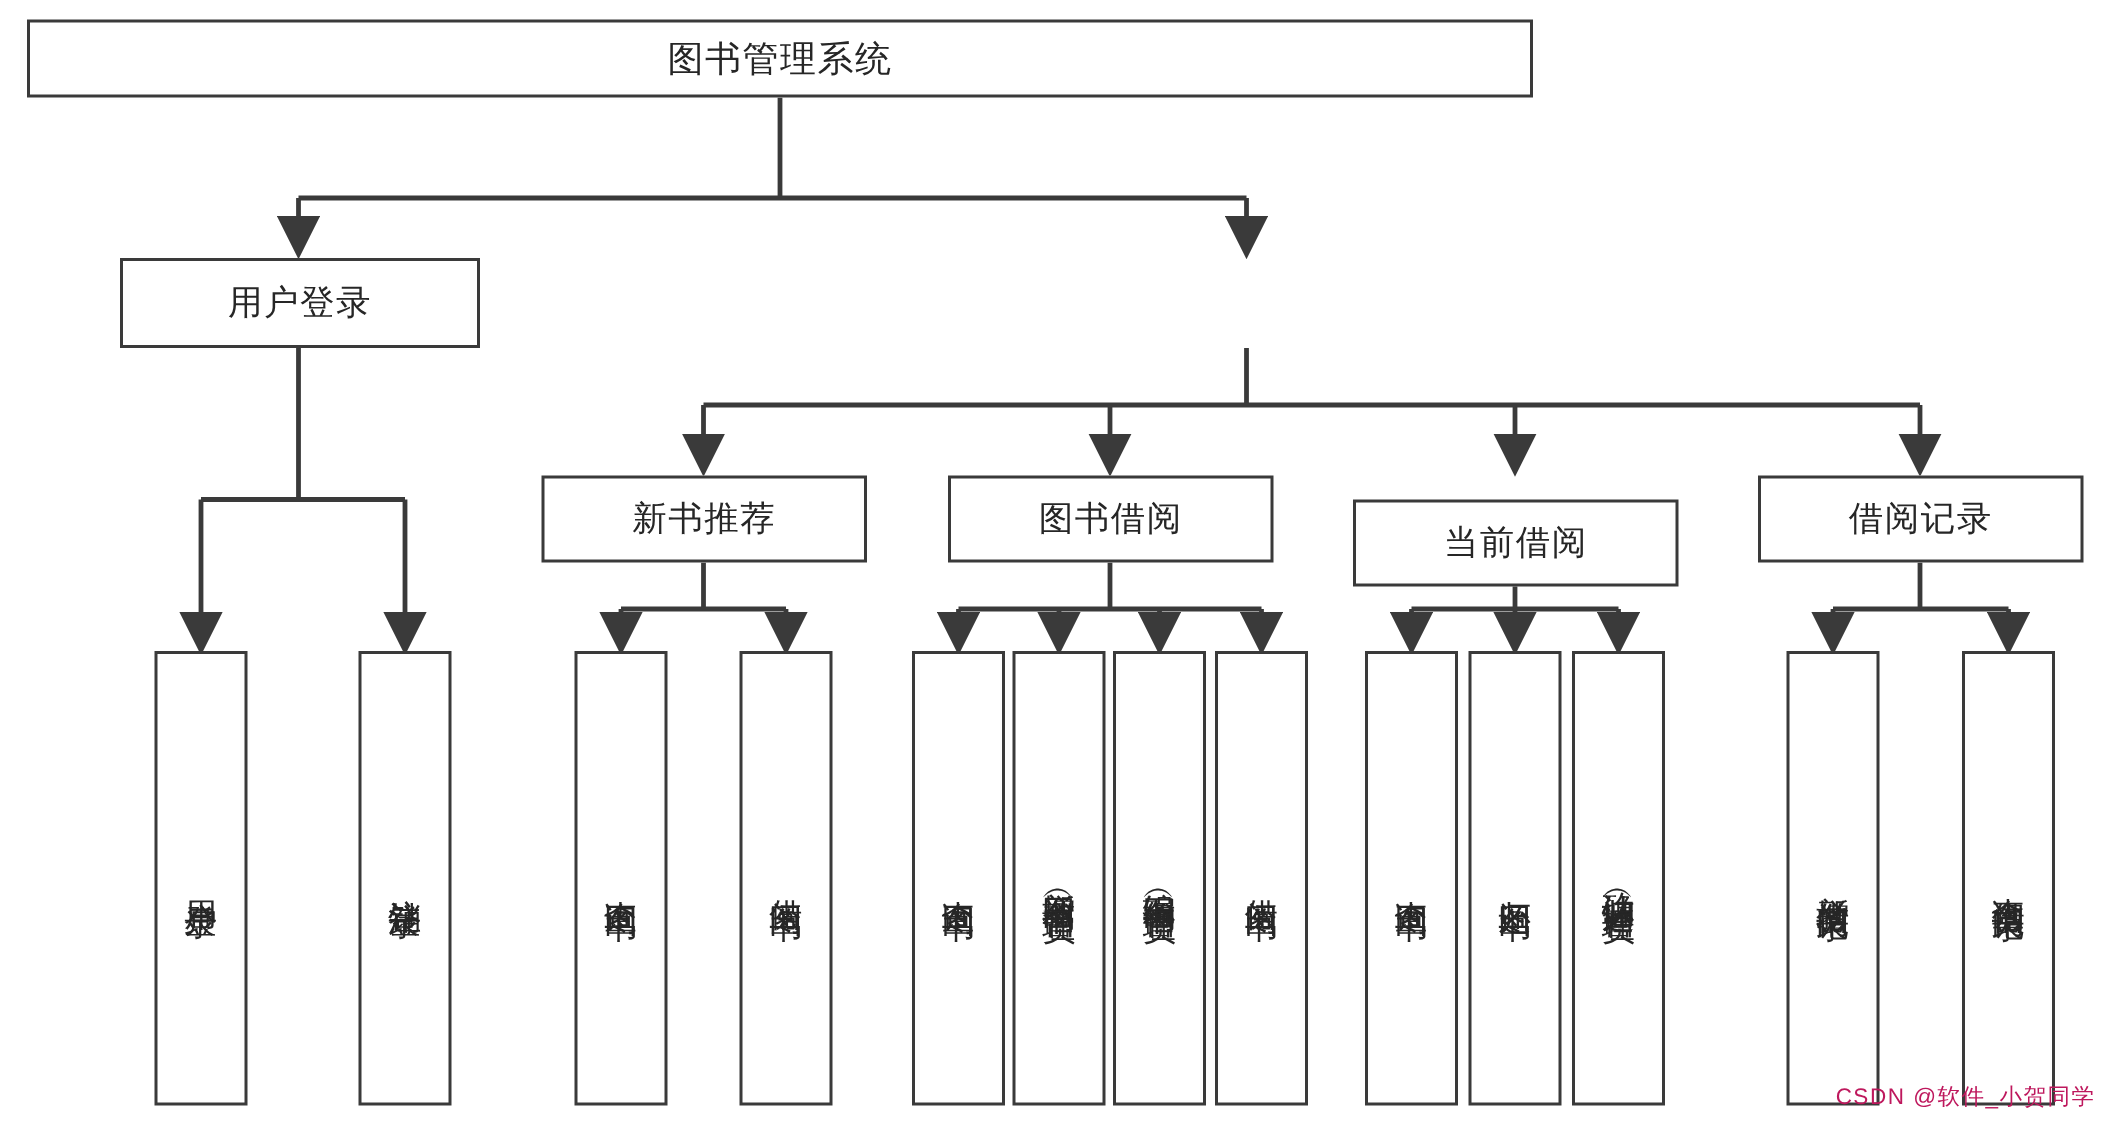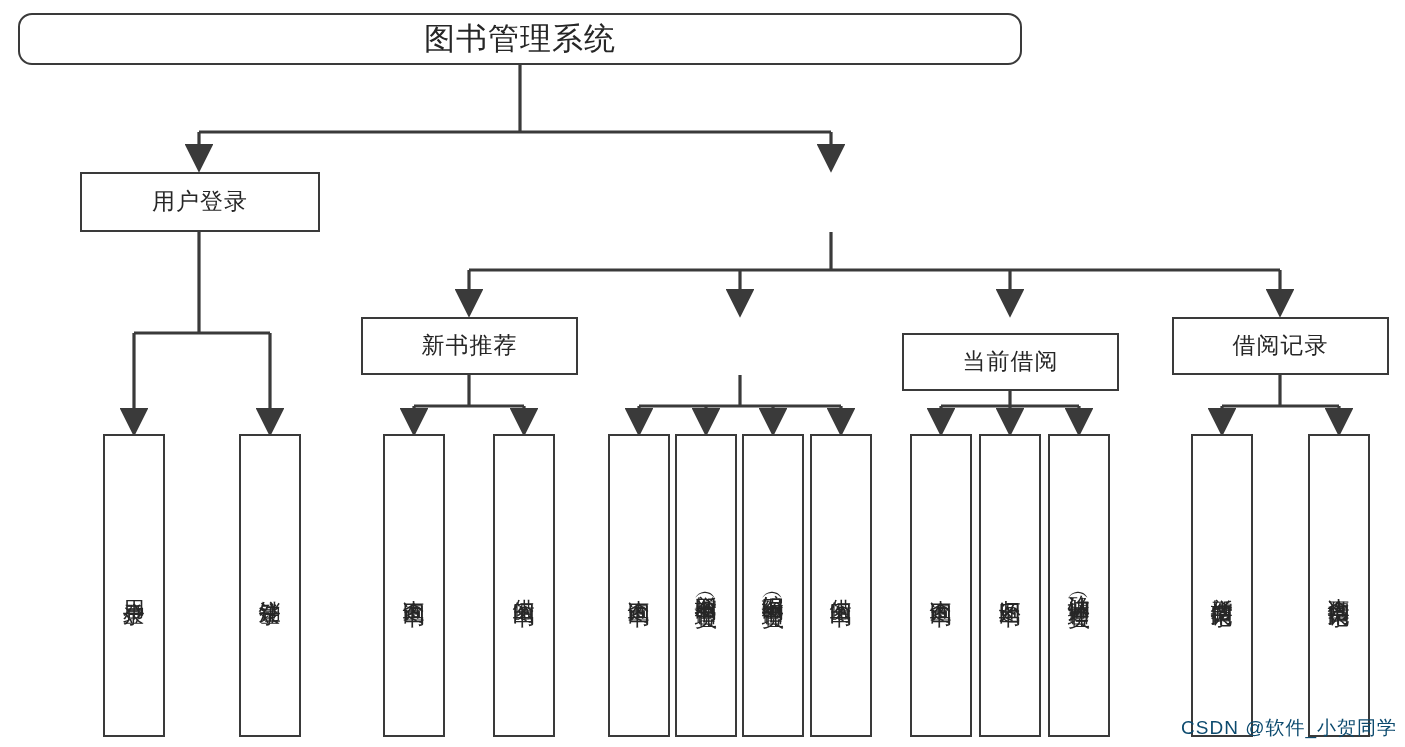--- a/index.html
+++ b/index.html
@@ -31,45 +31,44 @@
     justify-content:center;
     text-align:center;
     color:#262626;
   }
   .node.h{
     font-size:23px;
     line-height:1.2;
     letter-spacing:1px;
   }
   .node.root{
-    font-size:31px;
+    font-size:24px;
     letter-spacing:1px;
-    border-radius:14px;
   }
   .node.v{
     font-size:22px;
     letter-spacing:2px;
     writing-mode:vertical-rl;
     text-orientation:upright;
     align-items:center;
     justify-content:center;
     line-height:1.35;
     padding:4px 0;
   }
   .node.v span{
     writing-mode:vertical-rl;
     text-orientation:upright;
     display:block;
   }
   .watermark{
     position:absolute;
     right:8px;
     bottom:6px;
-    font-size:19px;
-    color:#0c4a6e;
+    font-size:15px;
+    color:#be185d;
     letter-spacing:1px;
     white-space:nowrap;
     user-select:none;
   }
 </style>
 </head>
 <body>
 
 <div id="canvas">
 
@@ -127,20 +126,23 @@
     <span>图书管理系统</span>
   </div>
 
   <div class="node h" style="left:80px;top:172px;width:240px;height:60px;">
     <span>用户登录</span>
   </div>
 
   <div class="node h" style="left:361px;top:317px;width:217px;height:58px;">
     <span>新书推荐</span>
   </div>
+  <div class="node h" style="left:632px;top:317px;width:217px;height:58px;">
+    <span>图书借阅</span>
+  </div>
   <div class="node h" style="left:902px;top:317px;width:217px;height:58px;margin-top:16px;">
     <span>当前借阅</span>
   </div>
   <div class="node h" style="left:1172px;top:317px;width:217px;height:58px;">
     <span>借阅记录</span>
   </div>
 
   <div class="node v" style="left:103px;top:434px;width:62px;height:303px;">
     <span>用户登录</span>
   </div>

